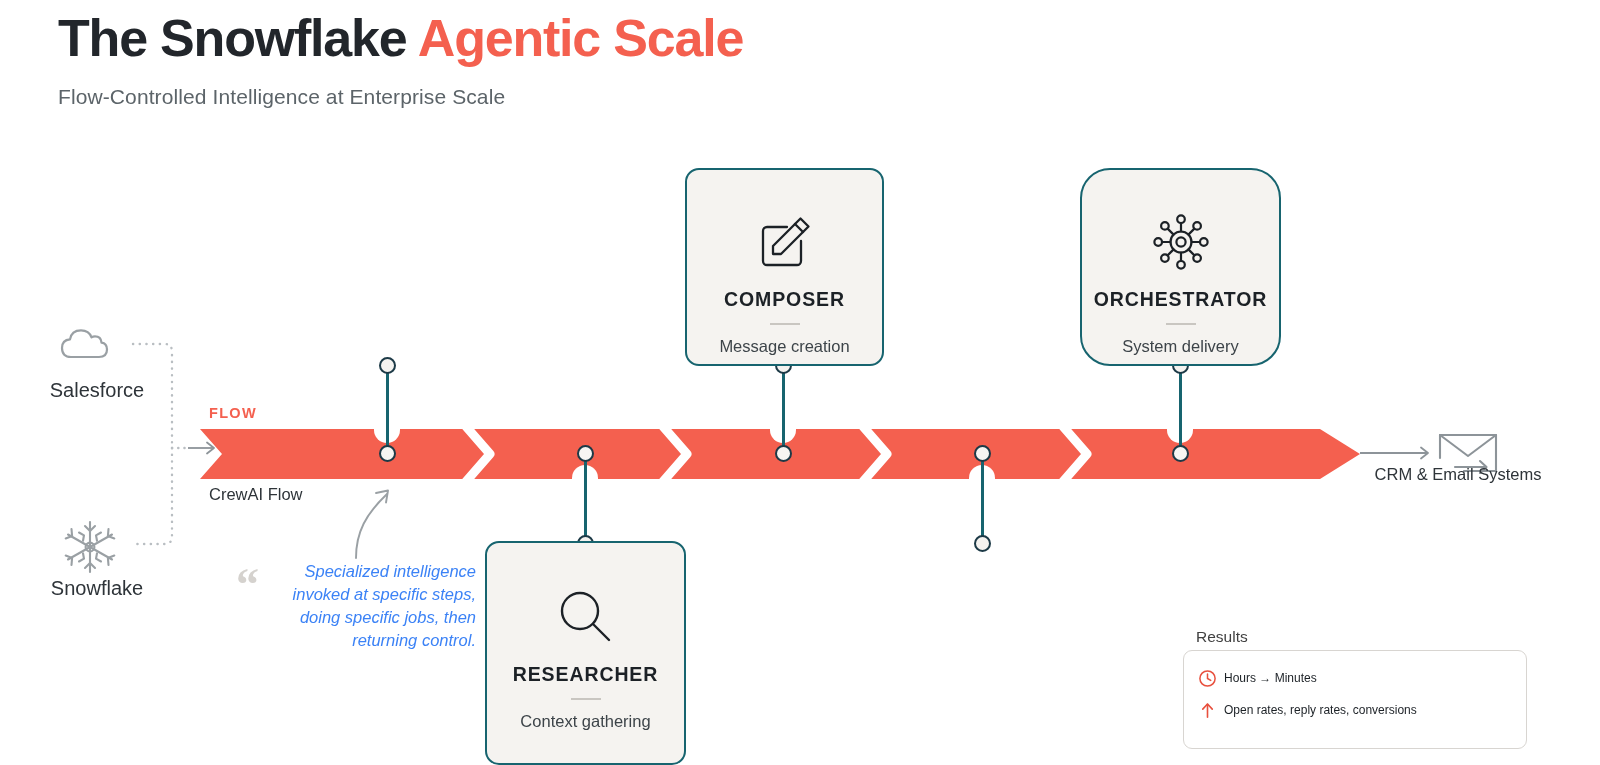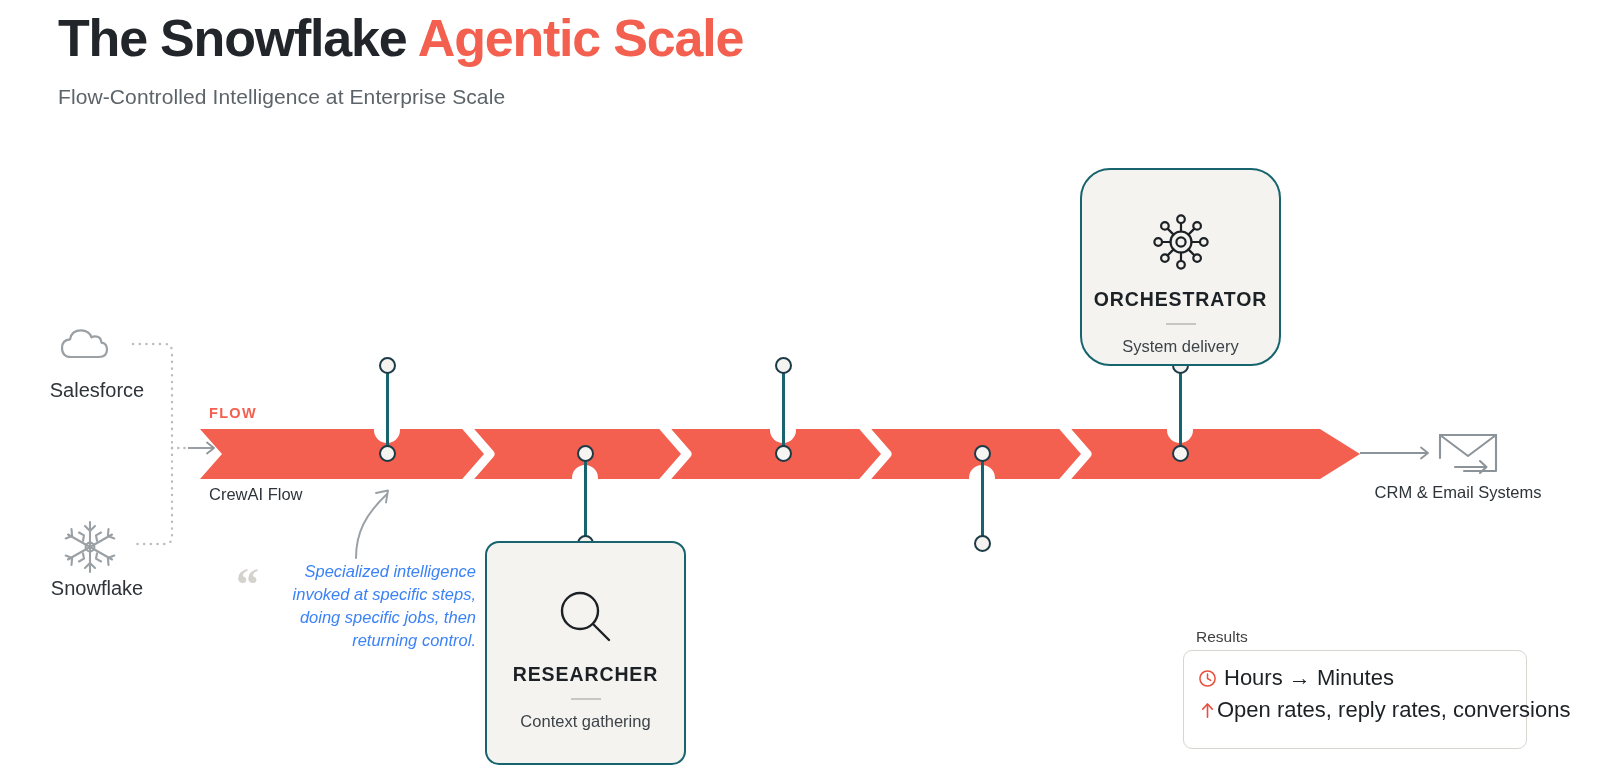--- a/index.html
+++ b/index.html
@@ -118,21 +118,21 @@
     position:absolute;left:1196px;top:628px;
     font-size:15.5px;color:#404040;
   }
   #results-box{
     position:absolute;left:1183px;top:650px;width:344px;height:99px;
     border:1.6px solid #D8D5D1;border-radius:9px;background:#ffffff;
     box-sizing:border-box;padding:11px 14px;
   }
   .res-row{display:flex;align-items:center;height:32px;}
   .res-row .ri{width:26px;display:flex;align-items:center;}
-  .res-row .rt{font-size:22px;color:#1C2126;white-space:nowrap;}
+  .res-row .rt{font-size:12px;color:#1C2126;white-space:nowrap;}
 </style>
 </head>
 <body>
 
 <div class="stage">
 
   <div class="title"><span class="dark">The Snowflake </span><span class="accent">Agentic Scale</span></div>
   <div class="subtitle">Flow-Controlled Intelligence at Enterprise Scale</div>
 
   <svg style="position:absolute;left:55px;top:320px;width:160px;height:290px;overflow:visible">
@@ -203,20 +203,32 @@
   <div class="node on-card" style="left:576.5px;top:535px;"></div>
   <div class="node on-card" style="left:973.5px;top:535px;"></div>
 
   <div class="node" style="left:378.5px;top:445px;"></div>
   <div class="node" style="left:774.5px;top:445px;"></div>
   <div class="node" style="left:1171.5px;top:445px;"></div>
   <div class="node" style="left:576.5px;top:445px;"></div>
   <div class="node" style="left:973.5px;top:445px;"></div>
 
 
+  <div class="card top" id="card-composer">
+    <div class="icon-wrap">
+      <svg width="60" height="60" viewBox="0 0 60 60" fill="none" stroke="#1C2126" stroke-width="2.3" stroke-linecap="round" stroke-linejoin="round">
+        <path d="M46 29 V49 a4 4 0 0 1 -4 4 H12 a4 4 0 0 1 -4 -4 V19 a4 4 0 0 1 4 -4 H32"></path>
+        <path d="M45.5 6.5 l8 8 L26 42 H18 V34 Z"></path>
+        <path d="M40 12 l8 8"></path>
+      </svg>
+    </div>
+    <div class="cname">COMPOSER</div>
+    <div class="rule"></div>
+    <div class="cdesc">Message creation</div>
+  </div>
 
   <div class="card top" id="card-orchestrator">
     <div class="icon-wrap">
       <svg width="64" height="64" viewBox="0 0 64 64" fill="none" stroke="#1C2126" stroke-width="2.2" stroke-linecap="round">
         <circle cx="32" cy="32" r="10.5"></circle>
         <circle cx="32" cy="32" r="4.6"></circle>
         <g>
           <line x1="32" y1="21.5" x2="32" y2="13"></line>
             <circle cx="32" cy="9.2" r="3.8"></circle>
           <line x1="32" y1="42.5" x2="32" y2="51"></line>
@@ -258,21 +270,21 @@
     <line x1="0" y1="25" x2="68" y2="25" stroke="#8D9499" stroke-width="1.8"></line>
     <path d="M61 19.5 L68 25 L61 30.5" fill="none" stroke="#8D9499" stroke-width="1.8" stroke-linecap="round" stroke-linejoin="round"></path>
     <g fill="none" stroke="#8D9499" stroke-width="2.1" stroke-linecap="round" stroke-linejoin="round">
       <path d="M80 7 H136 V43 H104"></path>
       <path d="M80 7 V30"></path>
       <path d="M80 7 L108 28 L136 7"></path>
       <path d="M95 39 H126"></path>
       <path d="M120 33 L126.5 39 L120 45"></path>
     </g>
   </svg>
-  <div class="out-label" style="left:1373px;top:482px;">CRM &amp; Email Systems</div>
+  <div class="out-label" style="left:1373px;top:464px;">CRM &amp; Email Systems</div>
 
   <svg style="position:absolute;left:340px;top:480px;width:70px;height:80px;overflow:visible">
     <path d="M16 78 C16 52 26 34 47 14" fill="none" stroke="#9AA0A4" stroke-width="1.9" stroke-linecap="round"></path>
     <path d="M36 13 L48 10.5 L46 22.5" fill="none" stroke="#9AA0A4" stroke-width="1.9" stroke-linecap="round" stroke-linejoin="round"></path>
   </svg>
   <div id="quote">
     <span class="qmark">“</span>
     <div class="qtext">Specialized intelligence invoked at specific steps, doing specific jobs, then returning control.</div>
   </div>
 

